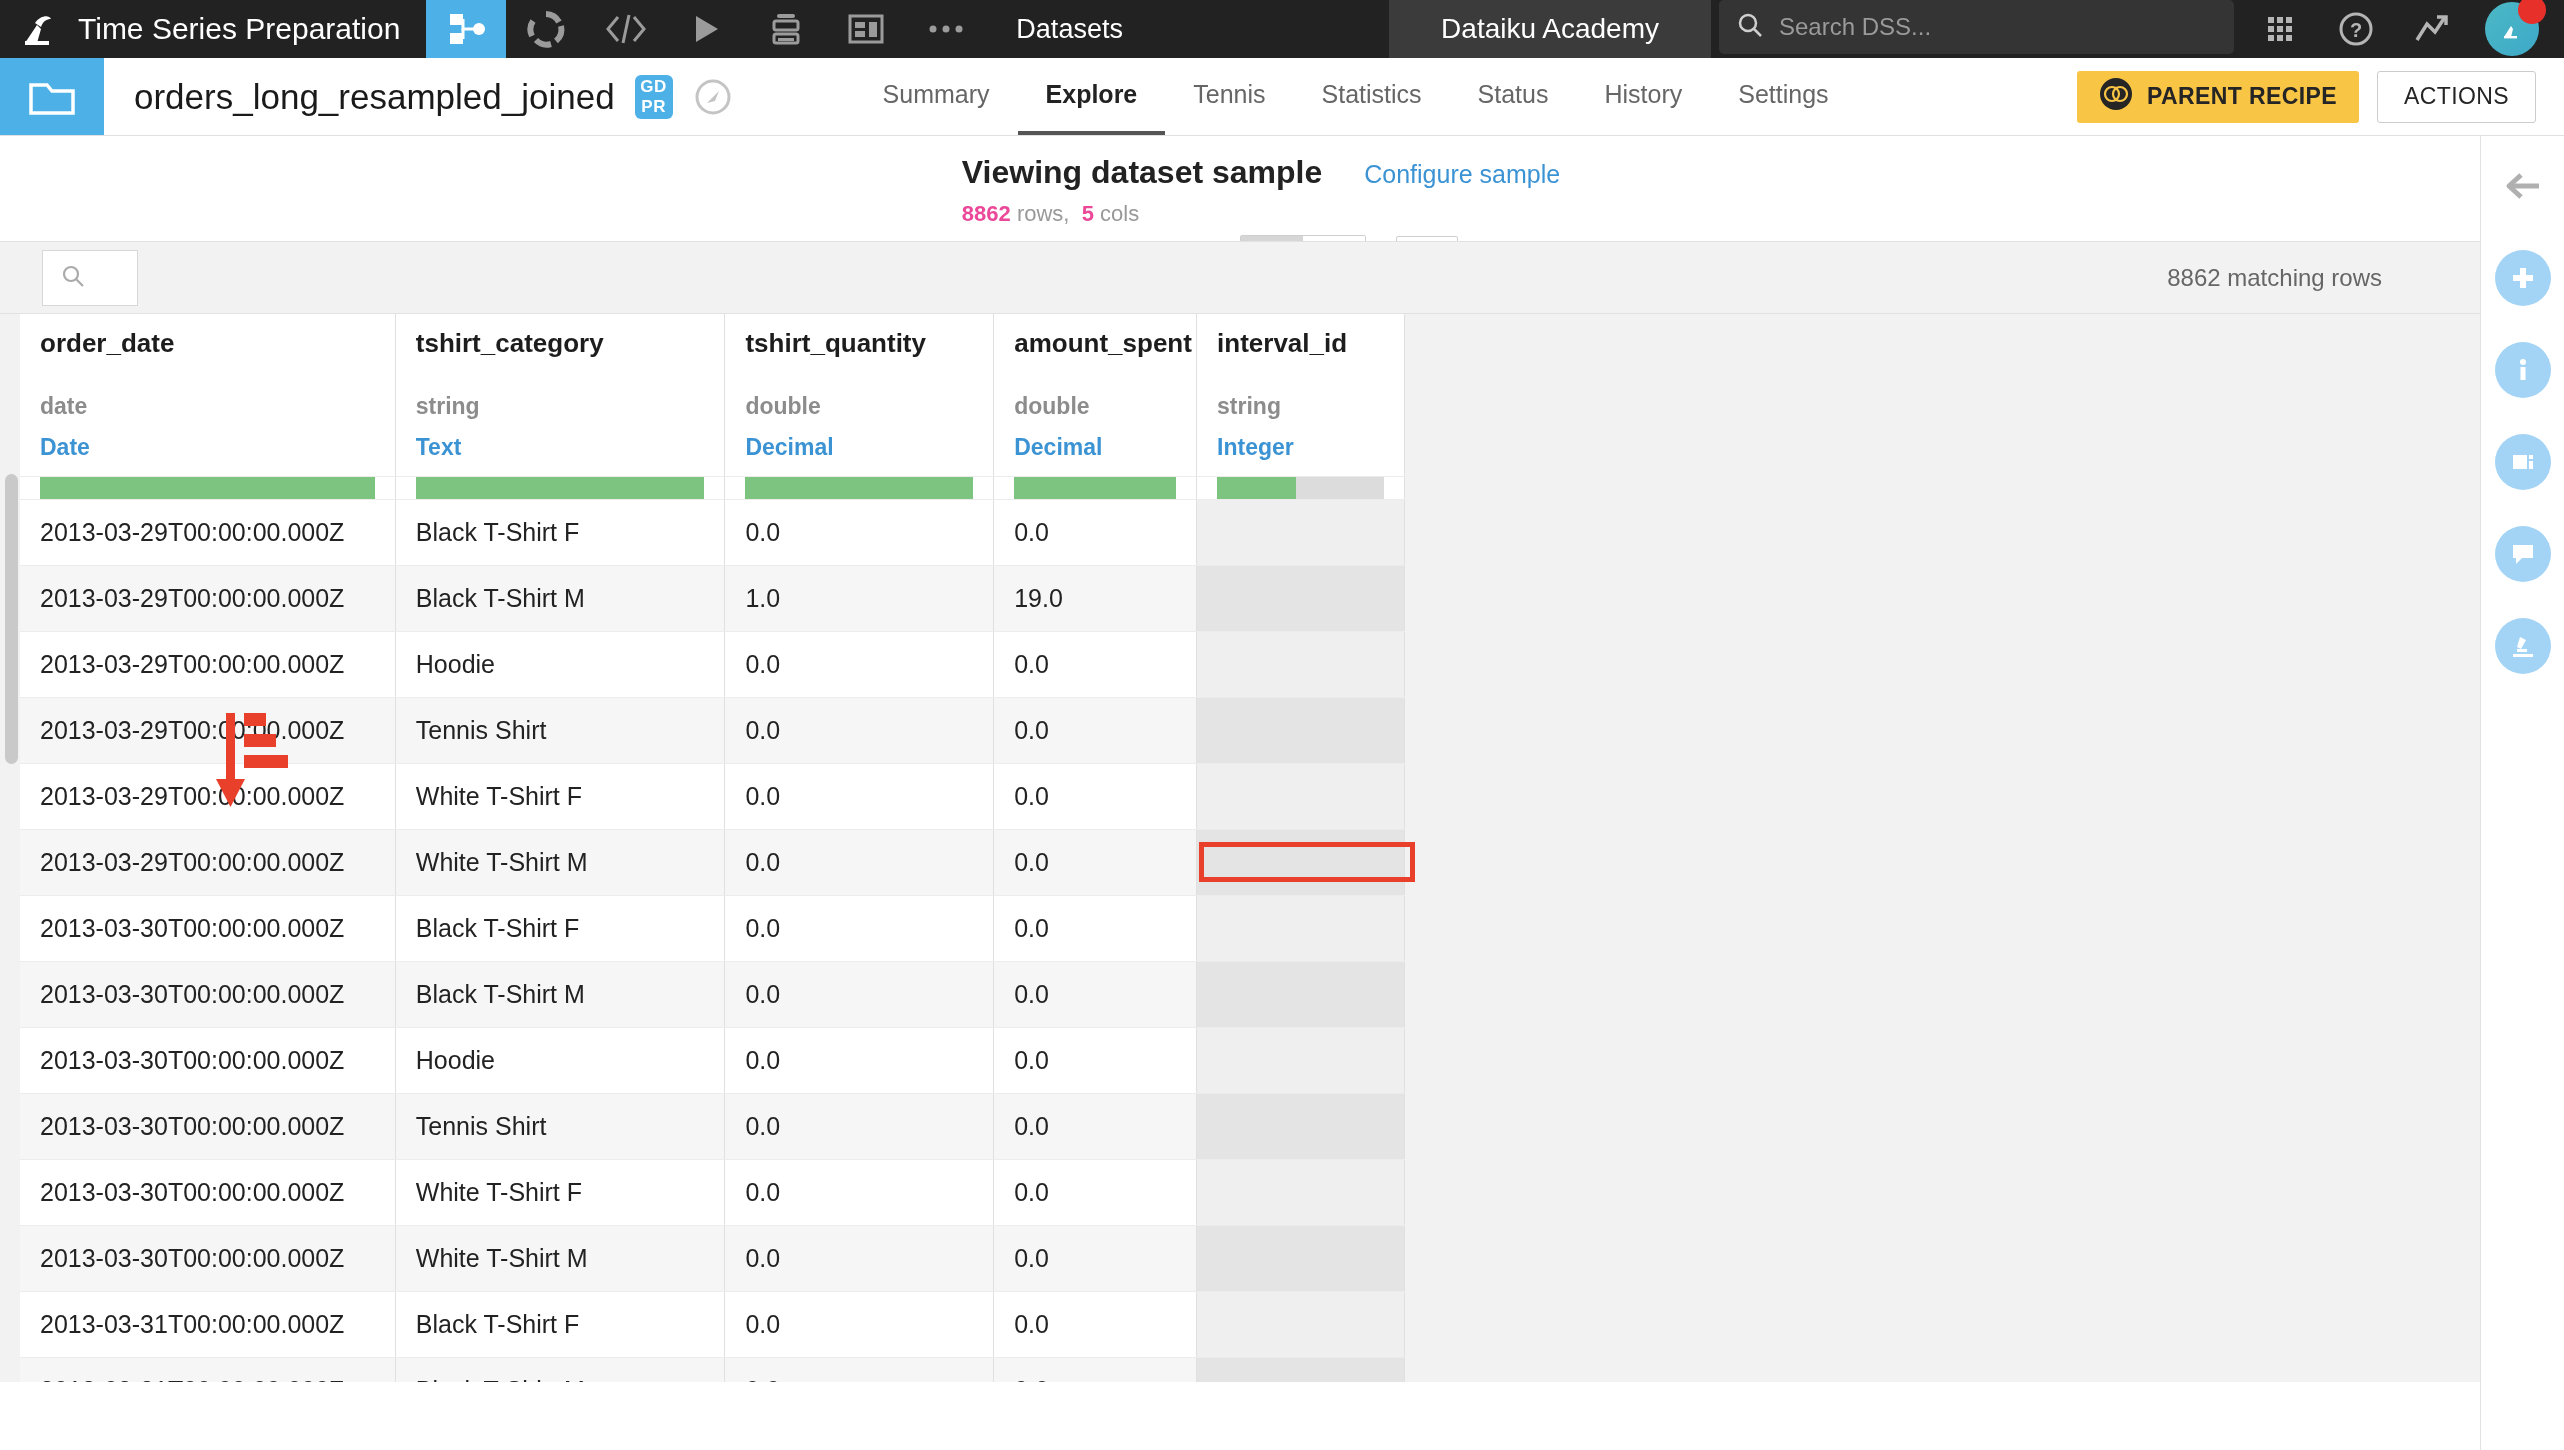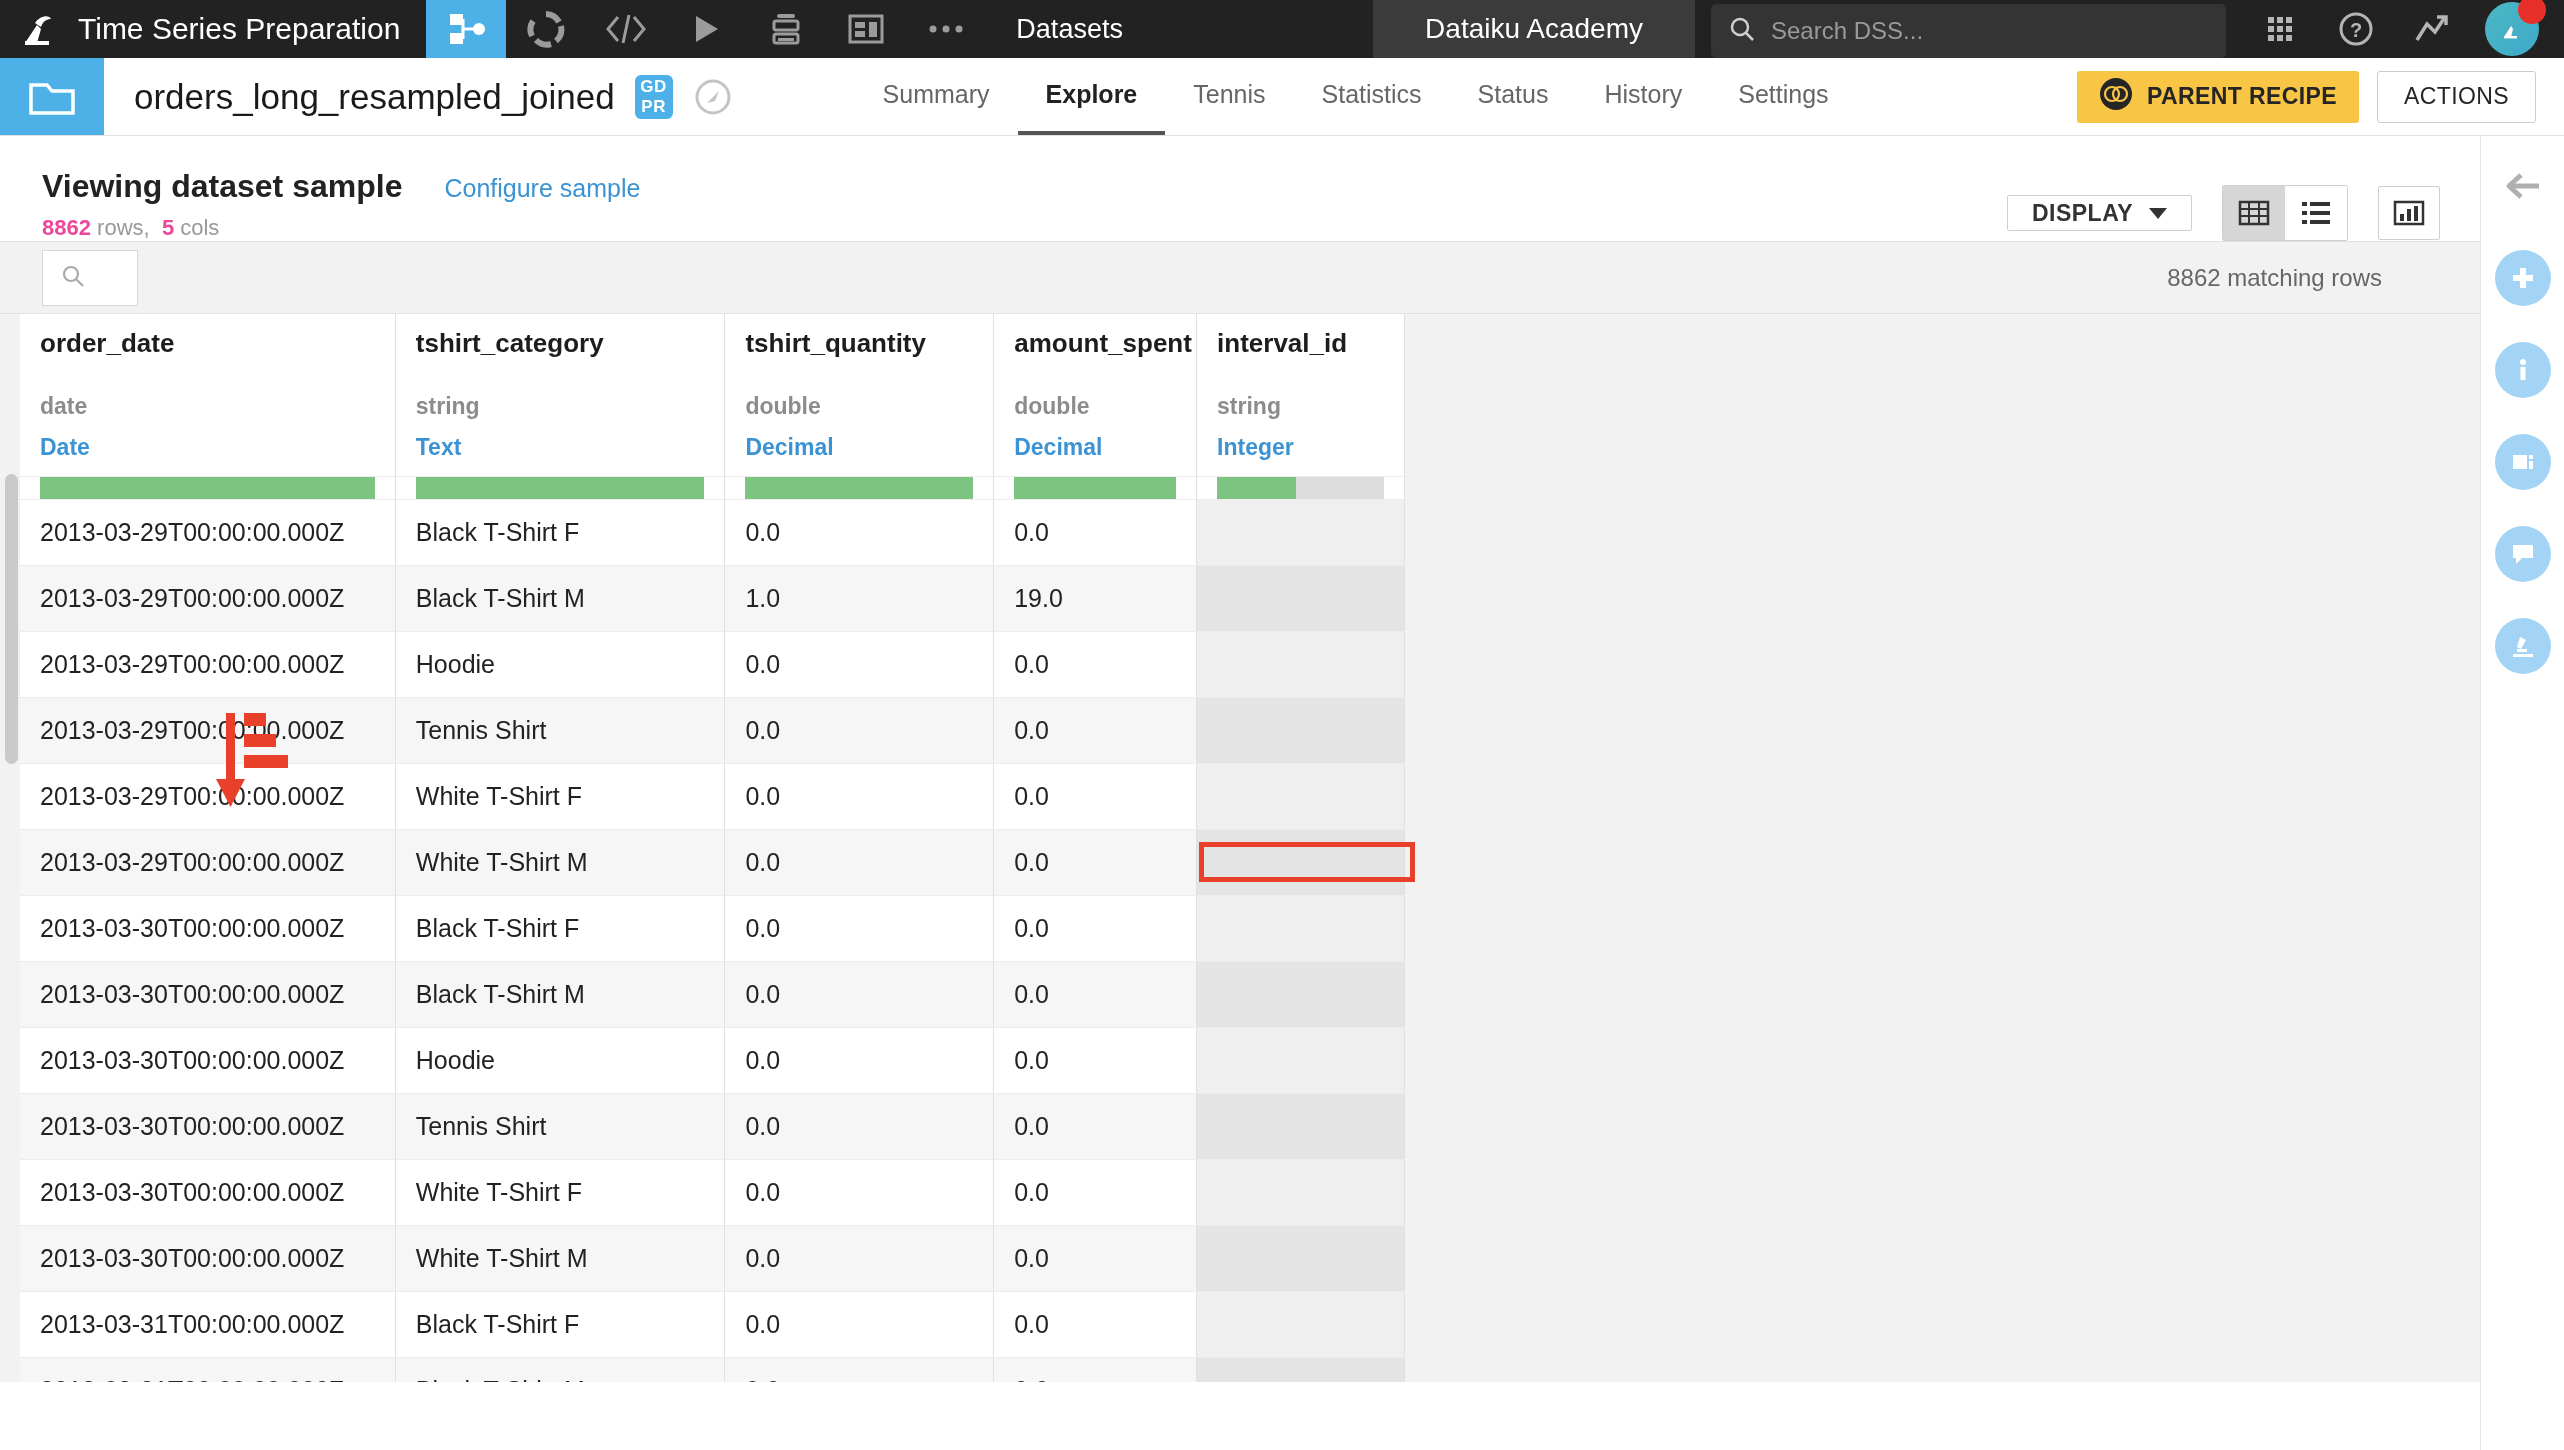--- a/index.html
+++ b/index.html
@@ -31,21 +31,21 @@
     display: flex; align-items: center; color: #ffffff; font-size: 27px;
     padding: 0 30px; white-space: nowrap;
   }
   .topnav-spacer { flex: 1; }
   .academy-badge {
     display: flex; align-items: center; justify-content: center;
     background: #3b3b3b; color: #ffffff; font-size: 28px;
     padding: 0 52px; white-space: nowrap;
   }
   .search-wrap {
-    display: flex; align-items: flex-end; padding: 0 16px;
+    display: flex; align-items: flex-start; padding: 0 8px;
   }
   .search-box {
     width: 515px; height: 54px; background: #343434; border-radius: 5px;
     display: flex; align-items: center; padding: 0 18px; gap: 16px;
   }
   .search-box input {
     background: transparent; border: none; outline: none;
     color: #cfcfcf; font-size: 24px; font-family: "Liberation Sans", sans-serif;
     width: 100%;
   }
@@ -104,22 +104,23 @@
   }
   .actions-btn {
     height: 52px; background: #ffffff; border: 1px solid #cccccc; border-radius: 3px;
     display: flex; align-items: center; padding: 0 26px;
     font-size: 23px; color: #252525; cursor: pointer; white-space: nowrap;
     letter-spacing: 0.4px;
   }
 
   
   .sample-bar {
-    height: 105px; padding: 18px 0 0 42px; display: flex; align-items: flex-end;
+    height: 105px; padding: 18px 0 0 42px; display: flex; align-items: center;
     background: #ffffff;
+    flex-direction: column;
   }
   .sample-left { display: flex; flex-direction: column; gap: 10px; }
   .sample-title-row { display: flex; align-items: baseline; gap: 42px; }
   .sample-title { font-size: 32px; color: #222222; font-weight: bold; }
   .configure-link { font-size: 25px; color: #3b93d4; cursor: pointer; }
   .sample-counts { font-size: 22px; color: #999999; }
   .sample-counts b { color: #ec4899; }
   .sample-spacer { flex: 1; }
   .display-controls {
     display: flex; align-items: center; gap: 30px; padding-right: 40px; padding-top: 8px;

